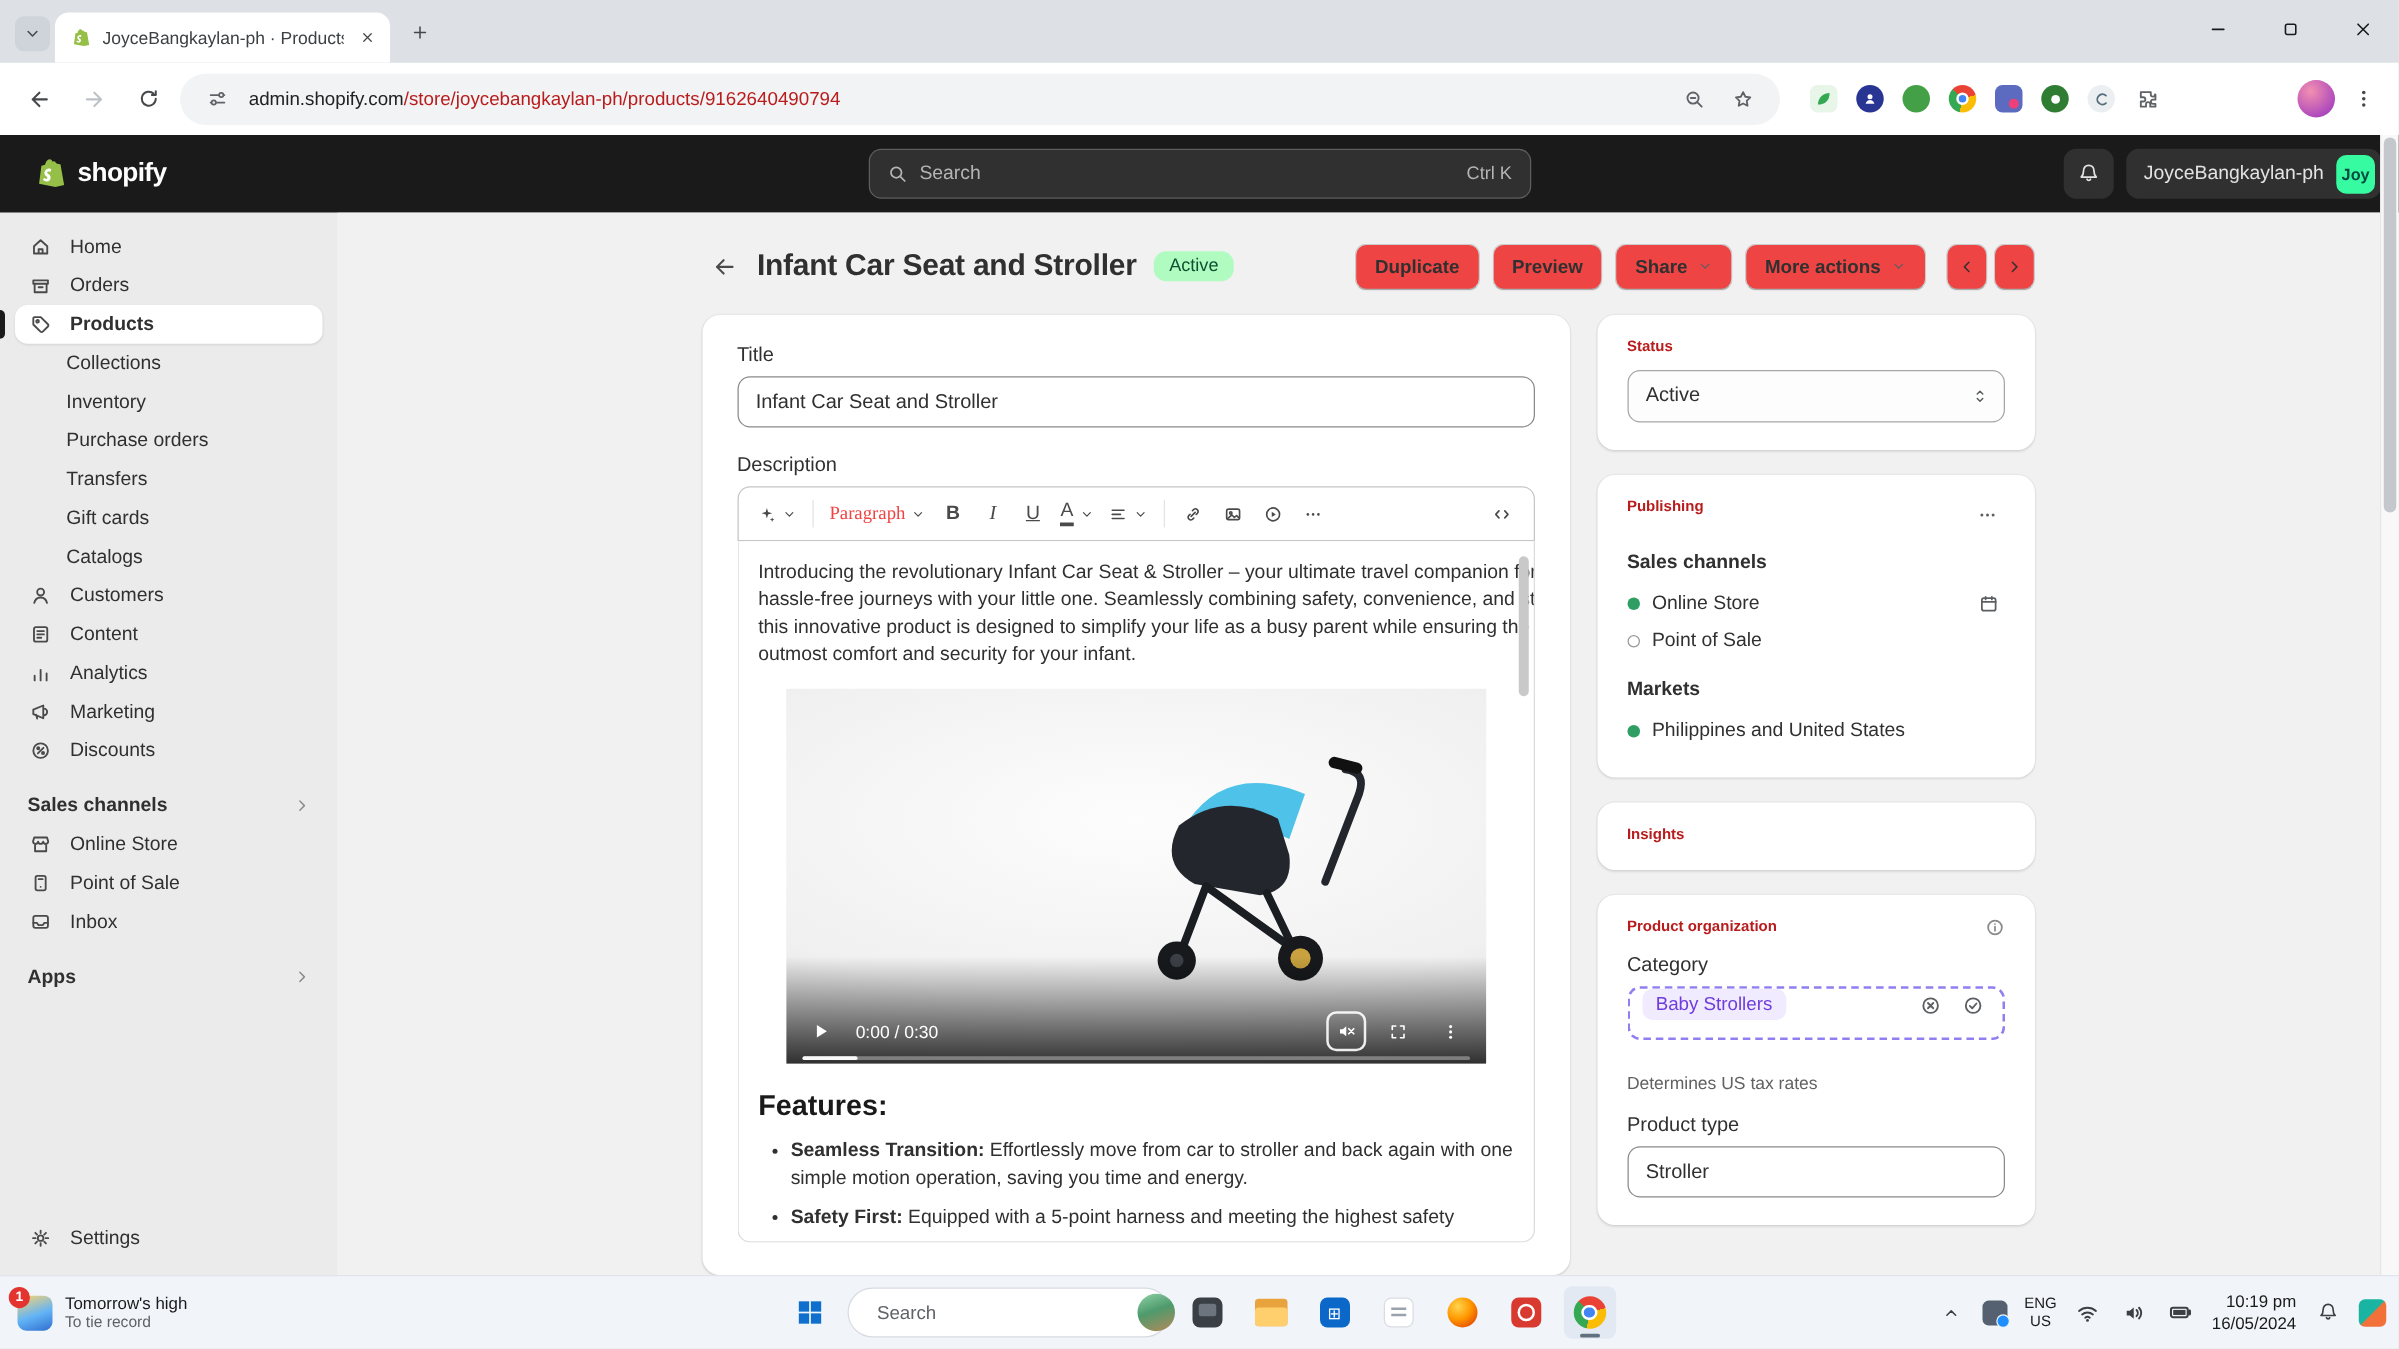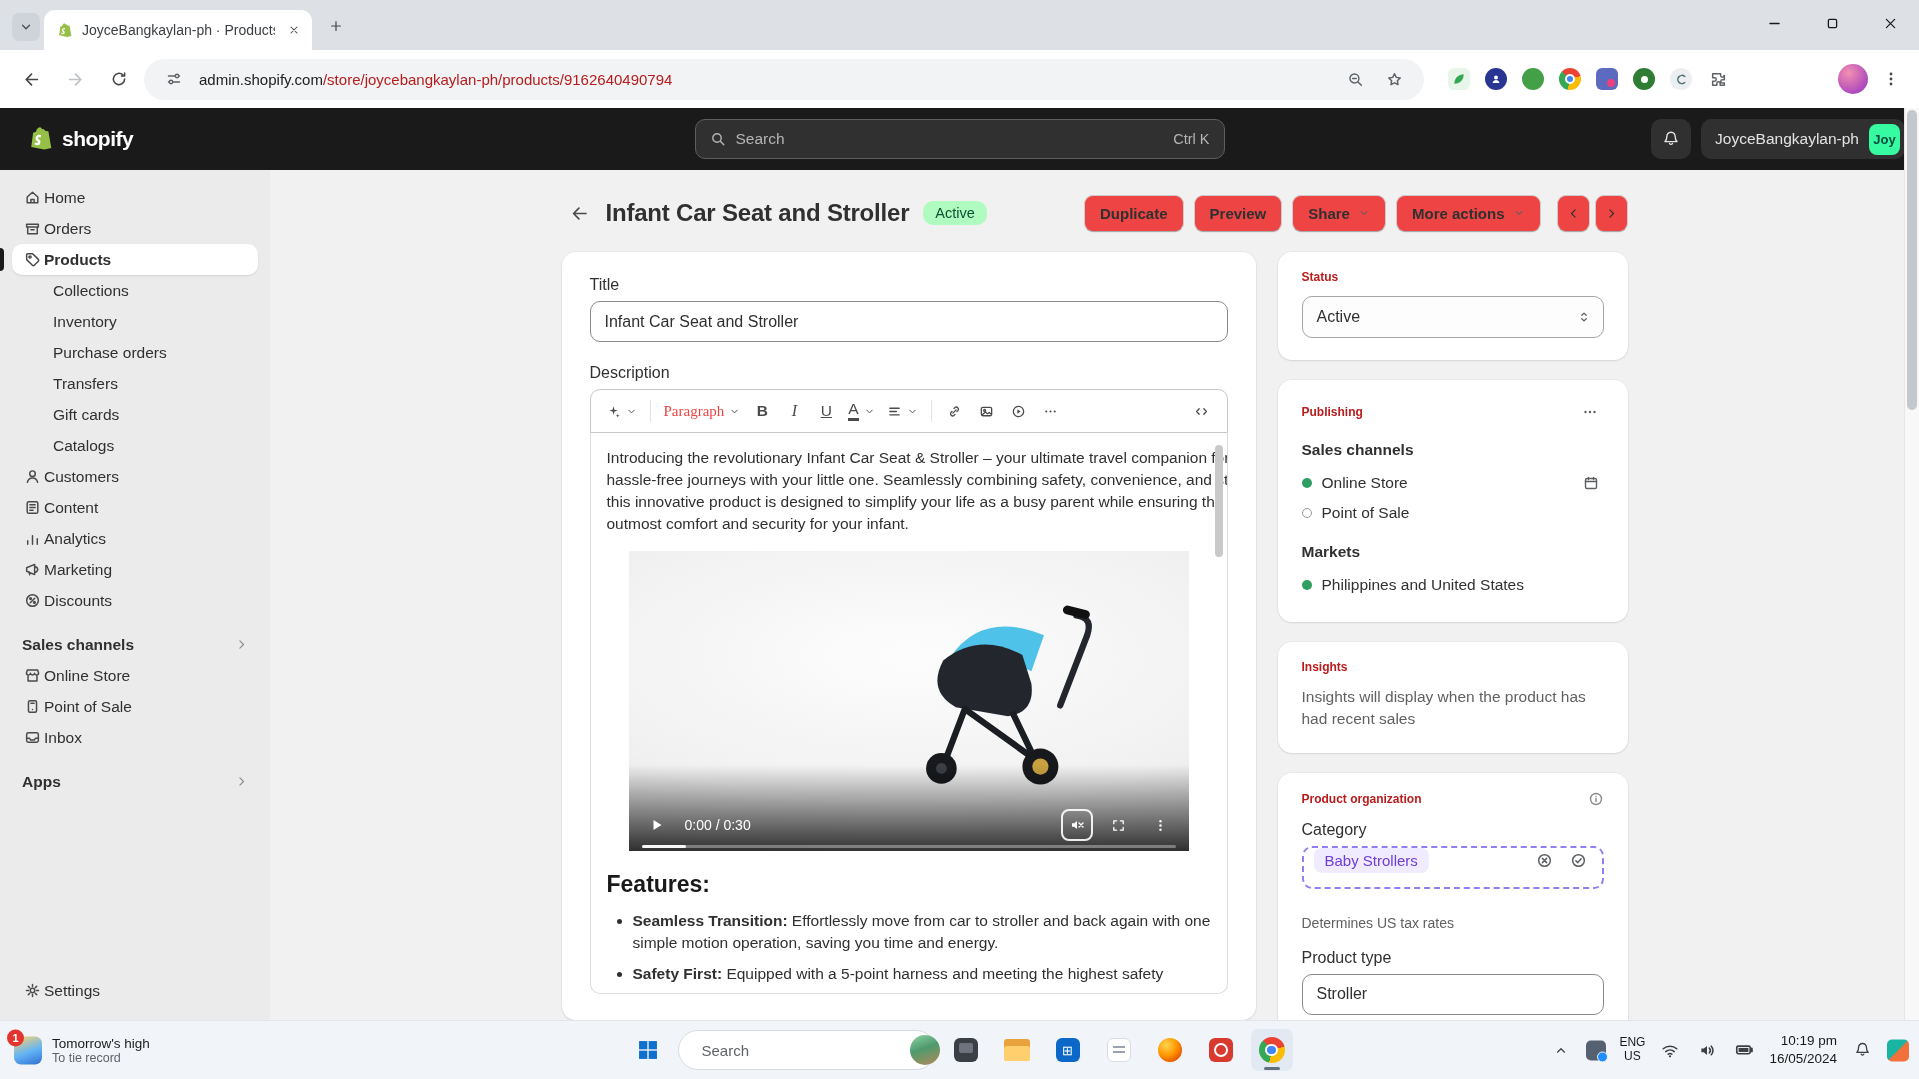--- a/index.html
+++ b/index.html
@@ -45,21 +45,21 @@
   .topbar-search input { flex:1; background:transparent; border:none; outline:none; color:#e3e3e3; font-size:15.5px; font-family:inherit; }
   .topbar-search input::placeholder { color:#b5b5b5; }
   .kbd-hint { font-size:14.5px; color:#b5b5b5; }
   .topbar-right { position:absolute; right:14px; display:flex; align-items:center; gap:10px; }
   .bell-btn { width:40px; height:40px; background:#303030; border:none; border-radius:10px; color:#e3e3e3; display:grid; place-items:center; }
   .account-chip { height:40px; background:#303030; border:none; border-radius:10px; display:flex; align-items:center; gap:10px; padding:0 5px 0 14px; color:#e3e3e3; font-size:15.5px; font-family:inherit; }
   .avatar-sq { width:31px; height:31px; background:#36fba1; color:#014b40; border-radius:8px; display:grid; place-items:center; font-size:13px; font-weight:700; }
 
   .app-body { flex:1; display:flex; overflow:hidden; }
   .sidebar { width:270px; flex:0 0 270px; background:#ebebeb; padding:12px 12px 14px; display:flex; flex-direction:column; font-size:15.5px; overflow:hidden; }
-  .nav-item { flex:0 0 31px; height:31px; display:flex; align-items:center; gap:2px; padding:0 10px; border-radius:10px; color:#303030; position:relative; background:transparent; border:none; font-family:inherit; font-size:15.5px; text-align:right; }
+  .nav-item { flex:0 0 31px; height:31px; display:flex; align-items:center; gap:14px; padding:0 10px; border-radius:10px; color:#303030; position:relative; background:transparent; border:none; font-family:inherit; font-size:15.5px; text-align:right; }
   .nav-item.sub { padding-left:41px; }
   .nav-item.active { background:#fff; font-weight:700; box-shadow:0 1px 2px rgba(0,0,0,.1); }
   .nav-item.active::before { content:""; position:absolute; left:-12px; top:4px; width:4px; height:23px; background:#1a1a1a; border-radius:0 4px 4px 0; }
   .nav-icon { width:20px; flex:0 0 20px; display:grid; place-items:center; color:#4a4a4a; }
   .section-head { flex:0 0 31px; height:31px; display:flex; align-items:center; justify-content:space-between; padding:0 10px; font-weight:650; margin-top:13px; border:none; background:transparent; font-family:inherit; font-size:15.5px; color:#303030; }
   .section-head .chev { color:#8a8a8a; }
   .settings-row { margin-top:auto; }
 
   .main { flex:1; background:#f1f1f1; overflow:hidden; position:relative; }
   .page { width:1066px; margin:0 auto; padding-top:22px; }
@@ -109,21 +109,21 @@
   .video-progress { position:absolute; left:13px; right:13px; bottom:3px; height:3.5px; background:rgba(255,255,255,.35); border-radius:2px; }
   .video-progress .loaded { width:44px; height:100%; background:rgba(255,255,255,.95); border-radius:2px; }
 
   .features-h { font-size:23px; font-weight:700; margin:2px 0 12px; color:#1a1a1a; }
   .features-list { padding-left:26px; font-size:15.5px; line-height:1.45; color:#303030; }
   .features-list li { margin-bottom:8px; }
   .features-list .b { font-weight:700; }
 
   
   .side-h { font-size:12px; font-weight:700; color:#b91c1c; }
-  .side-h-row { display:flex; align-items:center; justify-content:space-between; }
+  .side-h-row { display:flex; justify-content:space-between; }
   .select { margin-top:12px; height:42px; border:1px solid #a6a6a6; border-radius:10px; background:#fdfdfd; display:flex; align-items:center; justify-content:space-between; padding:0 12px 0 14px; font-size:16px; width:100%; font-family:inherit; color:#303030; }
   .sub-h { font-size:15.5px; font-weight:650; margin:15px 0 9px; color:#303030; }
   .chan-row { display:flex; align-items:center; gap:10px; height:30px; font-size:15.5px; color:#303030; }
   .dot { width:10px; height:10px; border-radius:50%; flex:0 0 10px; }
   .dot.on { background:#2f9e63; }
   .dot.off { border:1.6px solid #999; }
   .row-icon-r { margin-left:auto; color:#5c5f62; border:none; background:transparent; display:grid; place-items:center; width:26px; height:26px; }
   .muted-text { color:#616161; font-size:15.5px; line-height:1.45; margin-top:12px; }
   .help-text { font-size:14px; color:#616161; margin-top:26px; }
   .mt14 { margin-top:14px; }
@@ -708,21 +708,20 @@
                 </div>
                 <h3 class="sub-h">Markets</h3>
                 <div class="chan-row">
                   <span class="dot on"></span>
                   <span>Philippines and United States</span>
                 </div>
               </section>
 
               <section class="card card-side">
                 <h2 class="side-h">Insights</h2>
-                <p class="muted-text">Insights will display when the product has had recent sales</p>
               </section>
 
               <section class="card card-side">
                 <div class="side-h-row">
                   <h2 class="side-h">Product organization</h2>
                   <span class="info-i">
                       <svg class="i" viewBox="0 0 16 16" width="16" height="16">
                         <circle cx="8" cy="8" r="5.5"></circle>
                         <path d="M8 7.3v3.2M8 5.2h.01"></path>
                       </svg>

